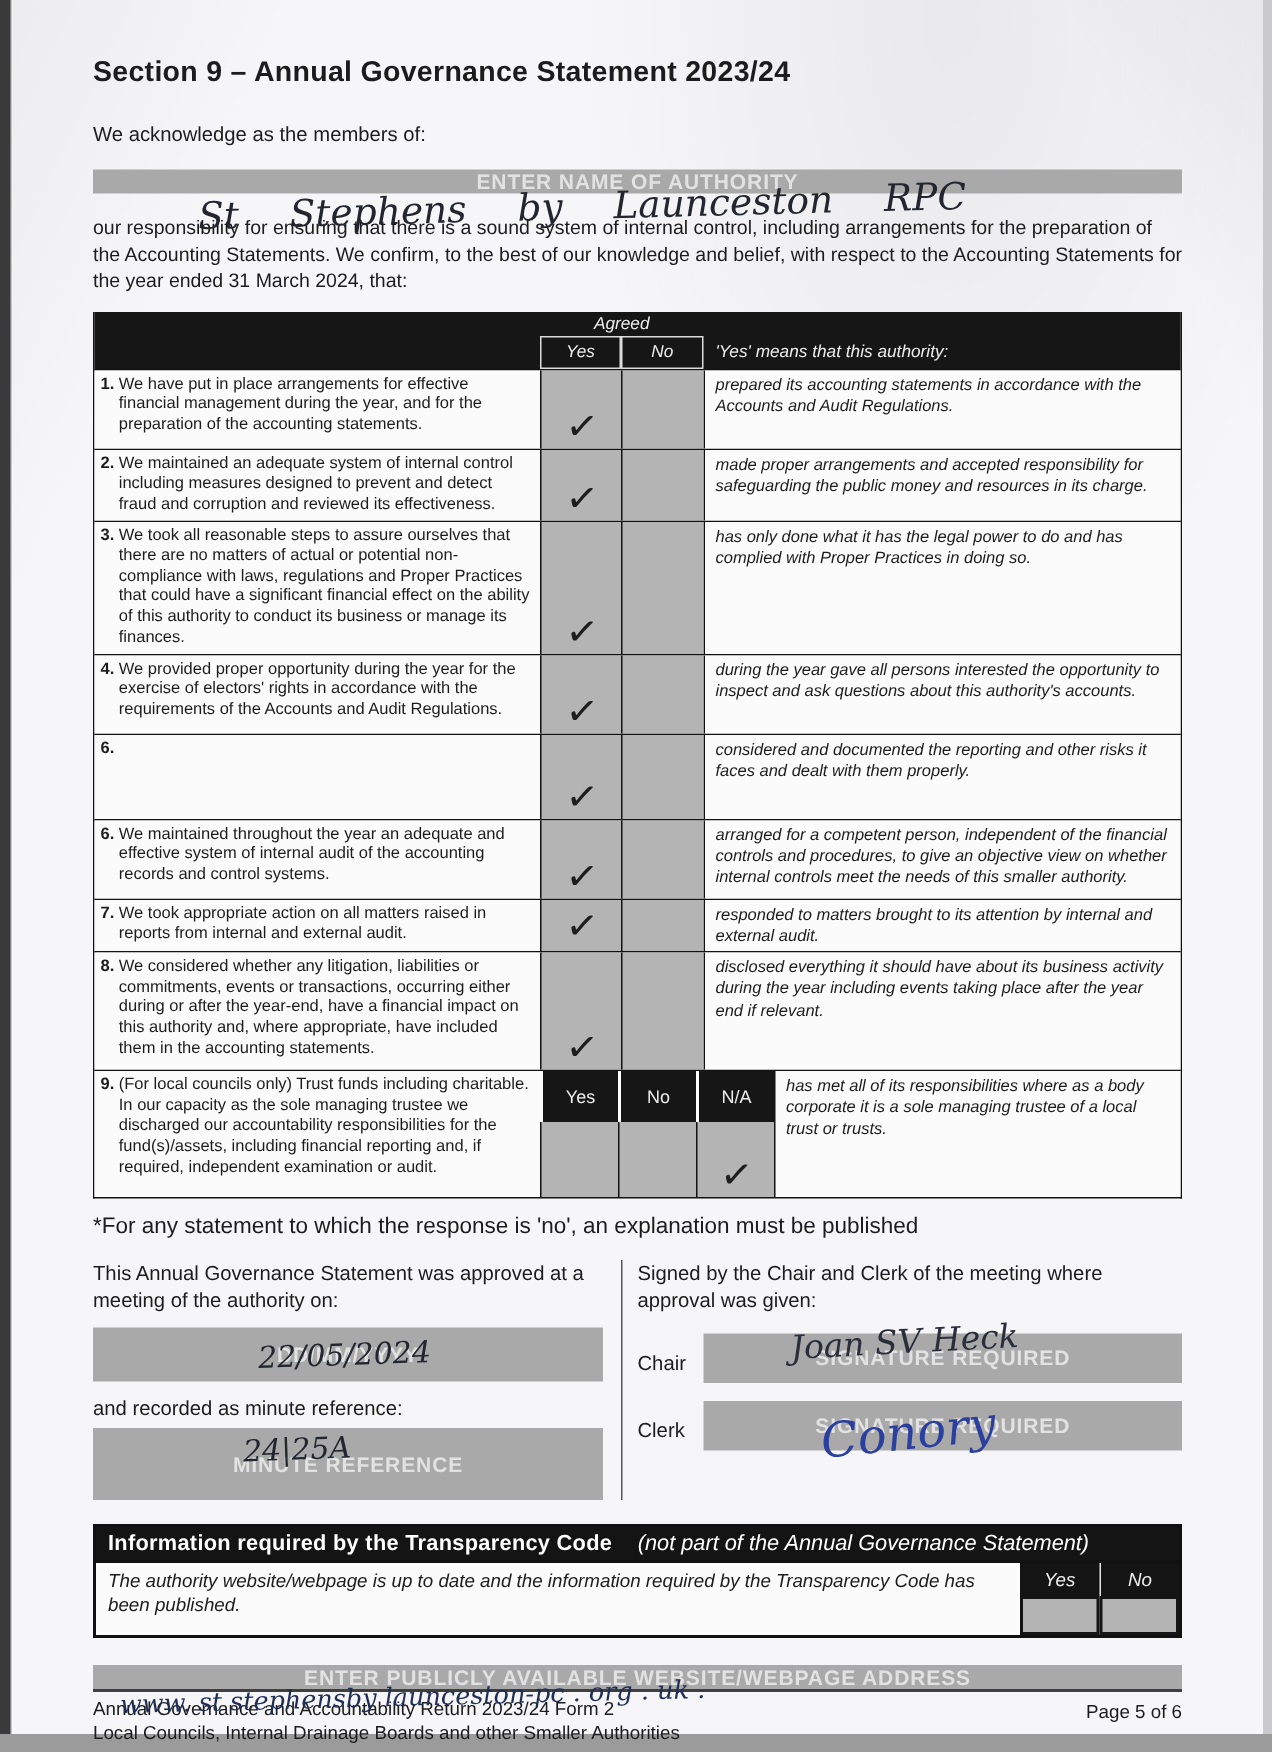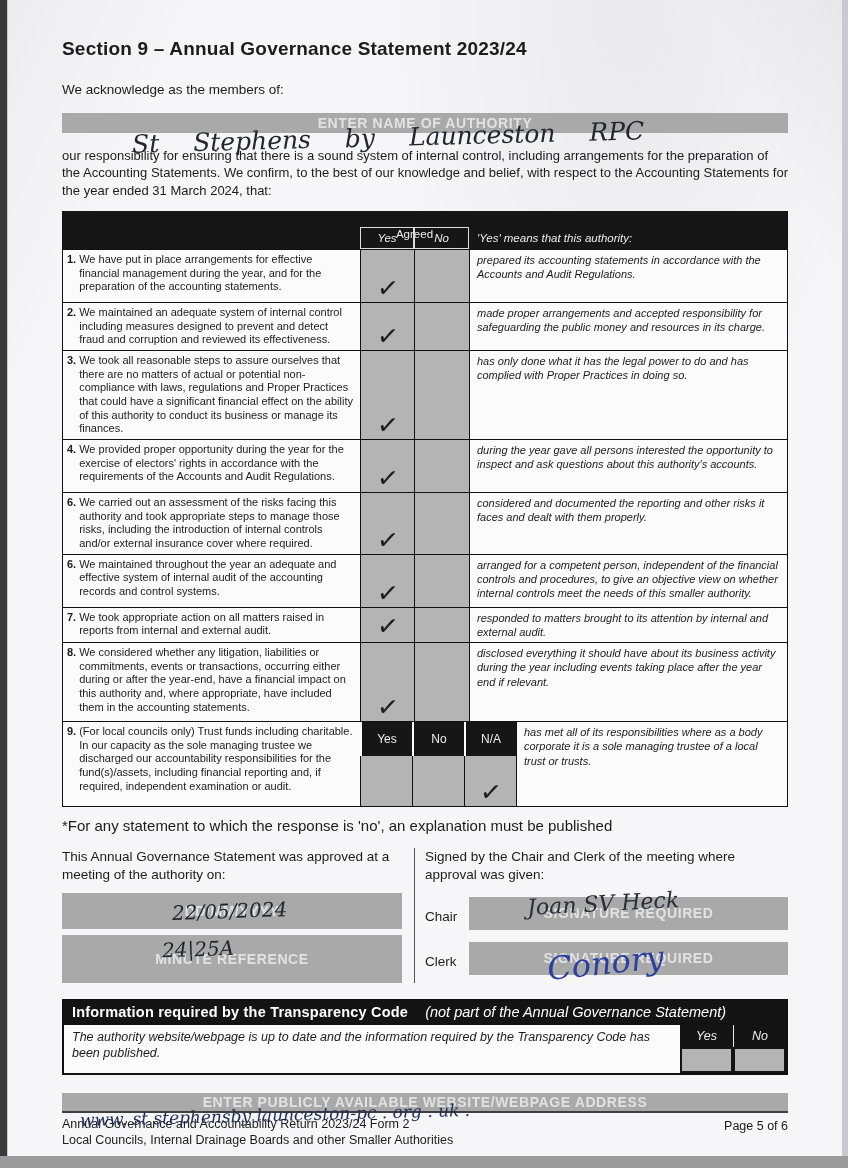--- a/index.html
+++ b/index.html
@@ -34,21 +34,21 @@
     color:#23262f;position:absolute;white-space:nowrap;pointer-events:none;
   }
   .authority-bar{height:48px;margin-top:16px;}
   .authority-hand{font-size:25px;left:70px;top:10px;word-spacing:26px;transform:rotate(-1.5deg);}
   .para{font-size:13px;line-height:1.35;margin-top:14px;}
 
   
   .gtable{margin-top:12px;border:1.5px solid #111;border-top:none;}
   .thead{background:#161616;color:#ededed;}
   .thead-r1{display:grid;grid-template-columns:297px 109px 1fr;height:16px;}
-  .agreed{font-size:11.5px;text-align:center;padding-top:17px;}
+  .agreed{font-style:italic;font-size:11.5px;text-align:center;padding-top:2px;}
   .thead-r2{display:grid;grid-template-columns:297px 54px 55px 1fr;height:22px;align-items:stretch;}
   .yn-box{border:1px solid #dcdcdc;font-style:italic;font-size:11.5px;display:flex;align-items:center;justify-content:center;}
   .means-h{font-style:italic;font-size:11.5px;display:flex;align-items:center;padding-left:8px;}
   .trow{display:grid;grid-template-columns:297px 54px 55px 1fr;border-top:1.5px solid #111;}
   .stmt{padding:3px 6px 3px 4px;font-size:11px;line-height:1.24;display:flex;gap:3px;background:#fbfbfc;}
   .stmt .num{font-weight:bold;flex:0 0 auto;}
   .cell-yes,.cell-no{background:#b4b4b4;border-left:1.5px solid #111;position:relative;}
   .expl{border-left:1.5px solid #111;padding:3px 7px;font-size:11px;line-height:1.3;font-style:italic;background:#fbfbfc;}
   .tick{
     position:absolute;left:50%;bottom:1px;transform:translateX(-50%) rotate(6deg);
@@ -187,21 +187,20 @@
         </div>
       <div class="cell-no">
           <span class="tick"></span>
         </div>
       <div class="expl">during the year gave all persons interested the opportunity to inspect and ask questions about this authority's accounts.</div>
     </div>
 
     <div class="trow r5">
       <div class="stmt">
           <span class="num">6.</span>
-          <span>We carried out an assessment of the risks facing this authority and took appropriate steps to manage those risks, including the introduction of internal controls and/or external insurance cover where required.</span>
         </div>
       <div class="cell-yes">
           <span class="tick">✓</span>
         </div>
       <div class="cell-no">
           <span class="tick"></span>
         </div>
       <div class="expl">considered and documented the reporting and other risks it faces and dealt with them properly.</div>
     </div>
 
@@ -270,20 +269,21 @@
 
   <div class="footnote">*For any statement to which the response is 'no', an explanation must be published</div>
 
   <div class="approval">
     <div class="appr-left">
       <div class="appr-text">This Annual Governance Statement was approved at a meeting of the authority on:</div>
       <div class="gray-bar date-bar">
         <span class="bar-ph">DD/MM/YYYY</span>
         <span class="hand date-hand">22/05/2024</span>
       </div>
+      <div class="minute-label">and recorded as minute reference:</div>
       <div class="gray-bar minute-bar">
         <span class="bar-ph">MINUTE REFERENCE</span>
         <span class="hand minute-hand">24|25A</span>
       </div>
     </div>
     <div class="appr-right">
       <div class="appr-text">Signed by the Chair and Clerk of the meeting where approval was given:</div>
       <div class="sig-row">
         <div class="sig-label">Chair</div>
         <div class="gray-bar sig-bar">

